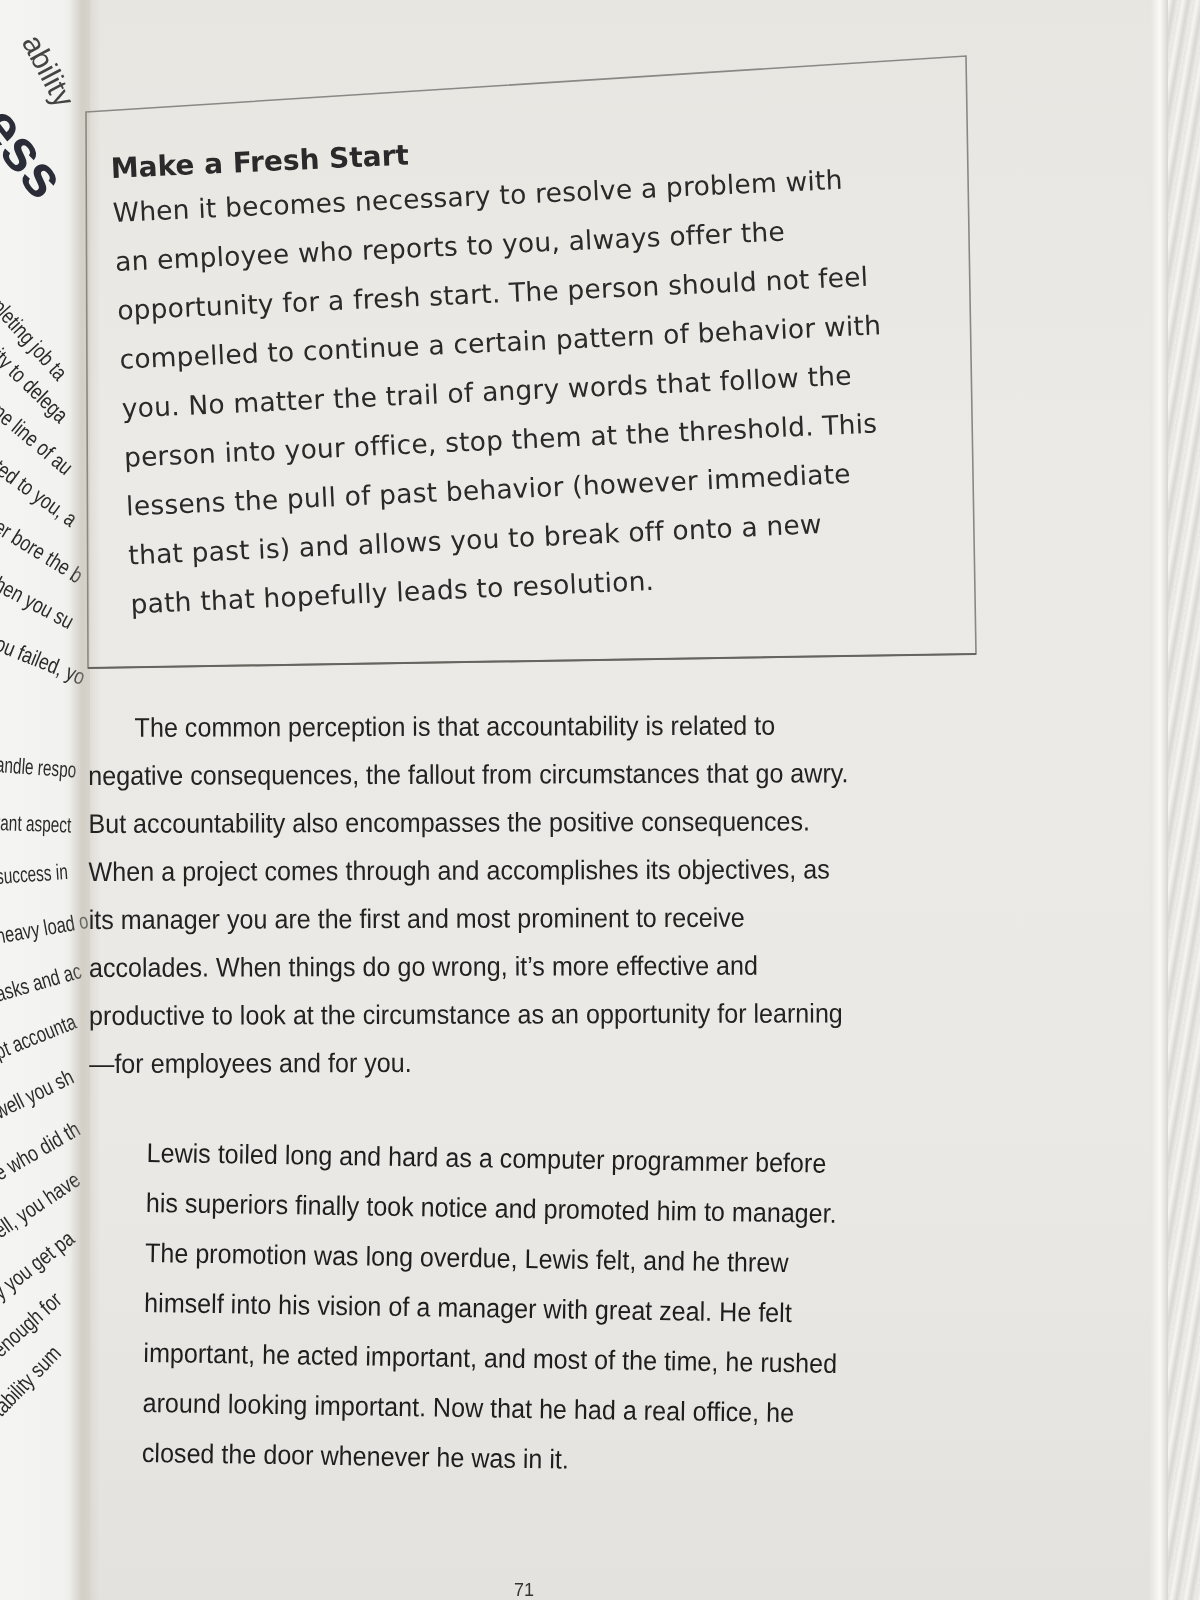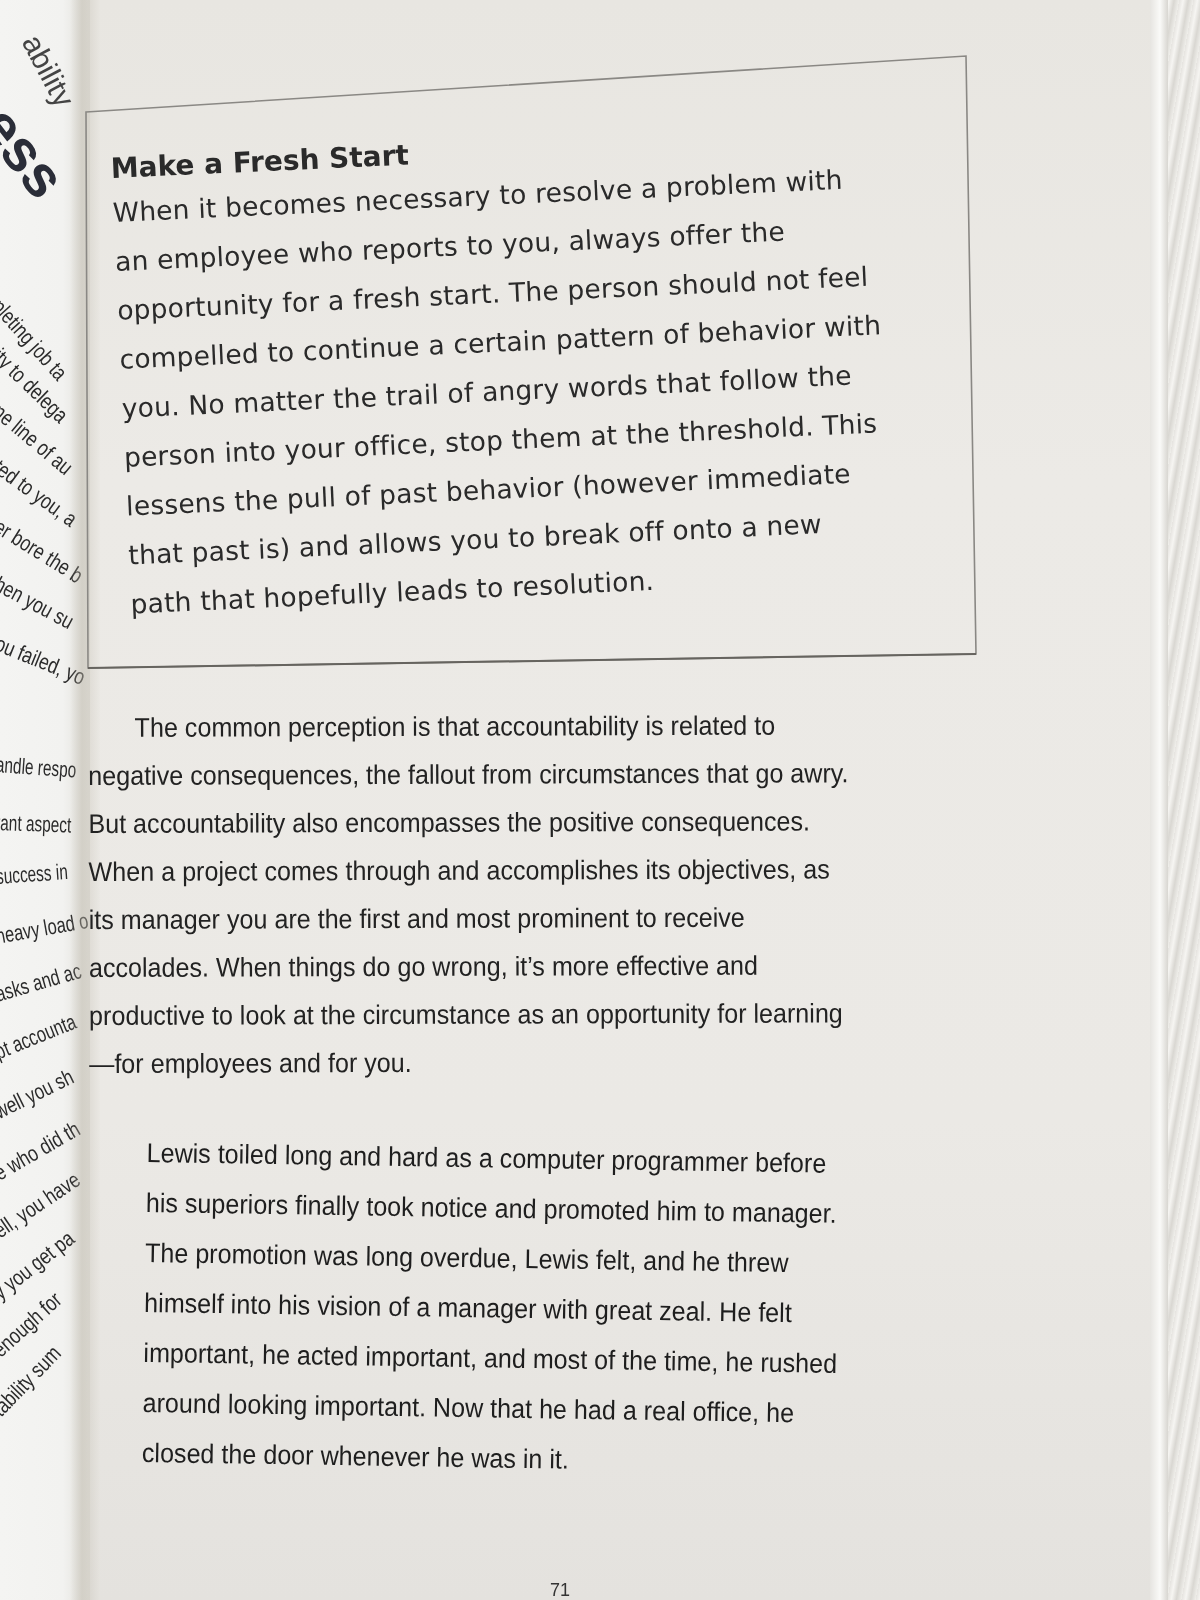--- a/index.html
+++ b/index.html
@@ -52,21 +52,21 @@
 
     .story {
       position:absolute; left:147px; top:1128px; width:850px;
       font-family:"Liberation Sans", sans-serif; color:#1e1e1e;
       transform: rotate(0.9deg); transform-origin:left top;
     }
     .story-line { font-size:27px; line-height:50px; margin:0; white-space:nowrap; transform: scaleX(0.93); transform-origin:left center; }
 
     .page-number {
       position:absolute; left:514px; top:1580px; font-family:"Liberation Sans", sans-serif;
-      font-size:18px; color:#333;margin-left:36px;
+      font-size:18px; color:#333;
     }
   </style>
 </head>
 <body>
 
 <div class="fur"></div>
 <div class="page-edge"></div>
 
 <div class="right-page"></div>
 

